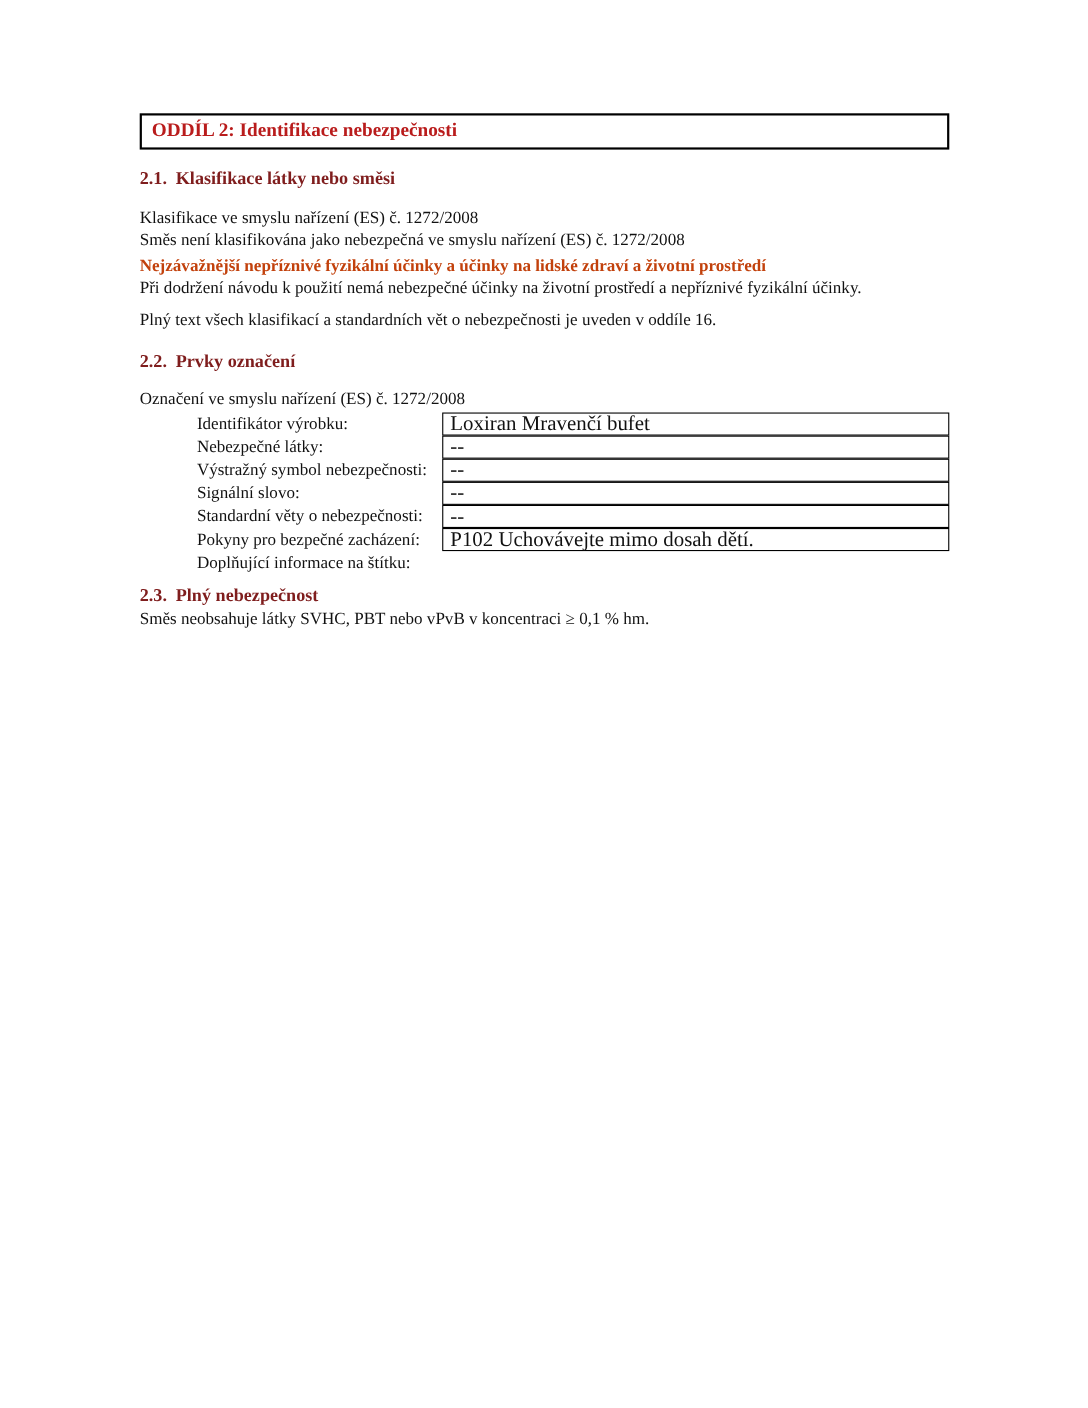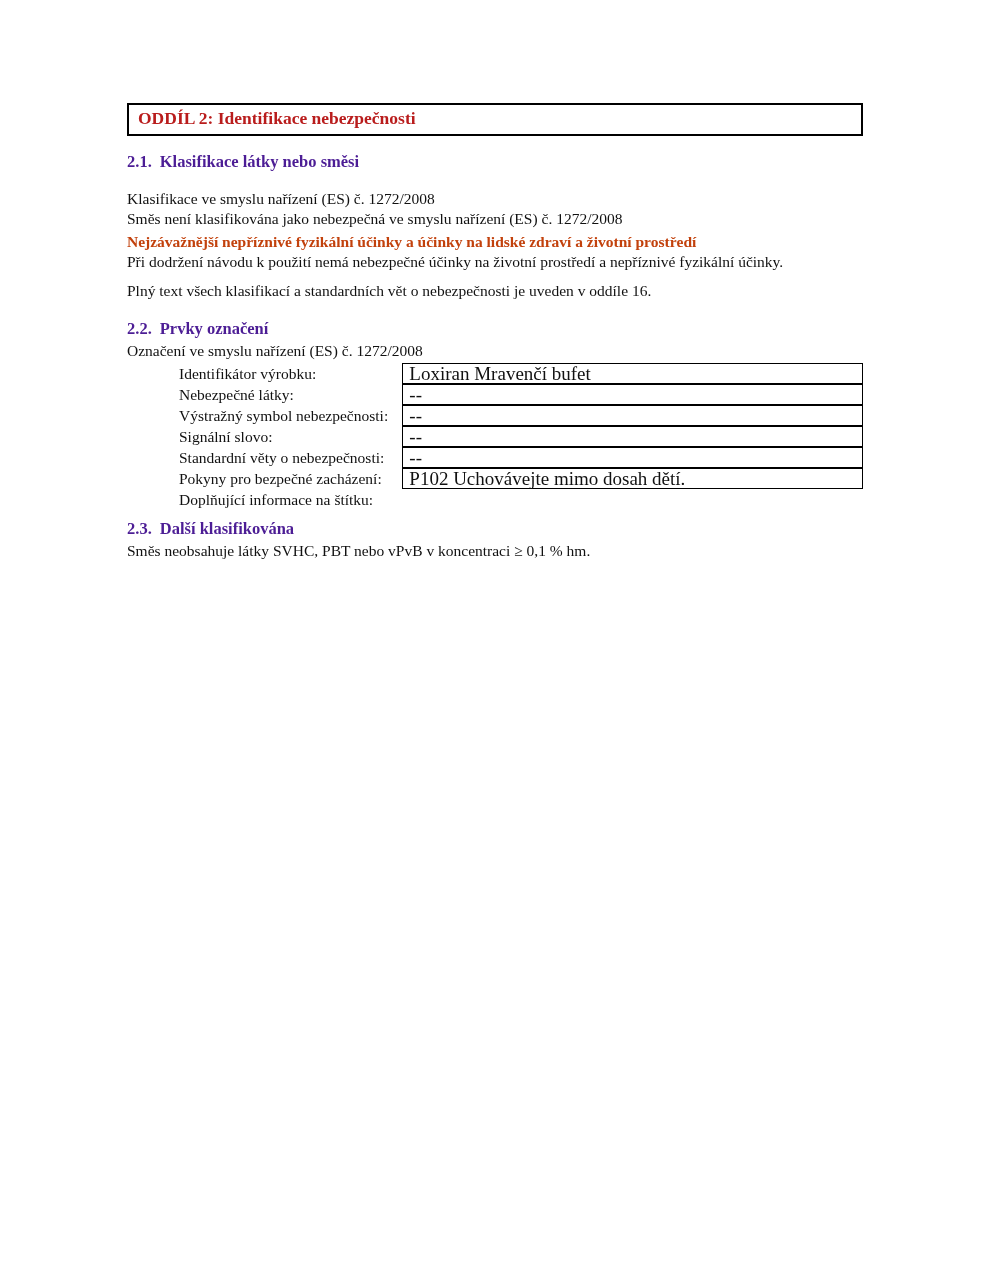--- a/index.html
+++ b/index.html
@@ -18,35 +18,35 @@
   .section-box {
     border: 2px solid #000000;
     padding: 3px 9px 5px 9px;
     font-weight: bold;
     font-size: 17.5px;
     color: #b91c1c;
   }
   .heading {
     font-weight: bold;
     font-size: 16.5px;
-    color: #4c1d95;
+    color: #7f1d1d;
   }
   .heading .num { display: inline-block; margin-right: 8px; }
   .h21 { margin-top: 16px; }
   .h22 { margin-top: 18px; }
   .h23 { margin-top: 10px; }
   .body-text {
     font-size: 15.5px;
     line-height: 20px;
   }
   .bold-line { font-weight: bold; color: #c2410c; }
   .block-1 { margin-top: 17px; }
   .block-2 { margin-top: 3px; }
   .block-3 { margin-top: 9px; }
-  .intro-line { margin-top: 2px; }
+  .intro-line { margin-top: 14px; }
   .label-table { margin-top: 2px; }
   .trow { display: flex; align-items: flex-start; }
   .trow .tlabel {
     width: 236px;
     padding-left: 8px;
     font-size: 15.5px;
     line-height: 19px;
     padding-top: 1px;
     margin-left: 44px;
   }
@@ -120,18 +120,18 @@
       <div class="tlabel">Pokyny pro bezpečné zacházení:</div>
       <div class="tvalue">P102 Uchovávejte mimo dosah dětí.</div>
     </div>
     <div class="trow">
       <div class="tlabel">Doplňující informace na štítku:</div>
     </div>
   </div>
 
 
   <div class="heading h23">
-    <span class="num">2.3.</span><span>Další klasifikována</span>
+    <span class="num">2.3.</span><span>Plný nebezpečnost</span>
   </div>
 
   <div class="body-text final-line">Směs neobsahuje látky SVHC, PBT nebo vPvB v koncentraci ≥ 0,1 % hm.</div>
 
 </div>
 
 </body></html>

